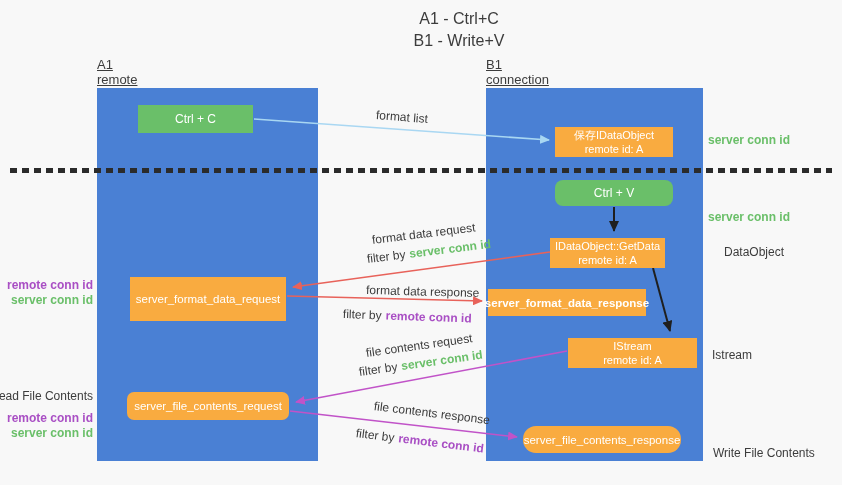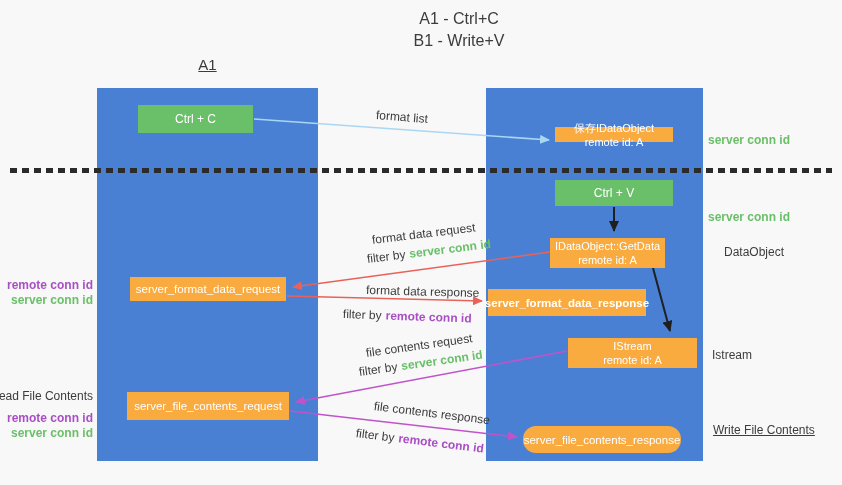--- a/index.html
+++ b/index.html
@@ -2,21 +2,21 @@
 <html style="--background: #f8f8f8; --column-blue: #4a80d4; --green: #6abf69; --orange: #f9ab40; --red-arrow: #e8625a; --magenta-arrow: #c153c8; --purple-text: #a94fc4; --light-blue-arrow: #a9d7f2; --black-arrow: #1f1f1f; --dark-text: #3c3c3c;"><head>
 <meta charset="utf-8">
 <style>
   html,body{margin:0;padding:0;}
   body{font-family:"Liberation Sans", sans-serif;}
   .canvas{position:relative;width:842px;height:485px;background:var(--background);overflow:hidden;}
 
   .title{position:absolute;left:0;top:8px;width:830px;text-align:center;
          font-size:16px;line-height:22px;color:var(--dark-text);margin-left:44px;}
 
-  .col-header{position:absolute;text-align:center;font-size:15px;line-height:15px;color:var(--dark-text);text-decoration:underline;}
+  .col-header{position:absolute;font-size:13px;line-height:15px;color:var(--dark-text);text-decoration:underline;}
   .column{position:absolute;top:88px;height:373px;background:var(--column-blue);}
 
   .dotted-line{position:absolute;left:10px;top:168px;width:822px;height:5px;
       background:repeating-linear-gradient(90deg,#2b2b2b 0 7px,transparent 7px 12px);z-index:4;}
 
   svg.arrows{position:absolute;left:0;top:0;z-index:3;pointer-events:none;}
   .ln-blue{stroke:var(--light-blue-arrow);stroke-width:1.6;}
   .ln-black{stroke:var(--black-arrow);stroke-width:2;}
   .ln-red{stroke:var(--red-arrow);stroke-width:1.6;}
   .ln-magenta{stroke:var(--magenta-arrow);stroke-width:1.6;}
@@ -47,22 +47,25 @@
 
 <div class="canvas">
 
   <div class="title">
     <div>A1 - Ctrl+C</div>
     <div>B1 - Write+V</div>
   </div>
 
   <div class="col-header" style="left:97px;top:57px;width:221px;">
     <div>A1</div>
+    <div>remote</div>
   </div>
   <div class="col-header" style="left:486px;top:57px;width:217px;">
+    <div>B1</div>
+    <div>connection</div>
   </div>
 
   <div class="column" style="left:97px;width:221px;"></div>
   <div class="column" style="left:486px;width:217px;"></div>
 
   <div class="dotted-line"></div>
 
   <svg class="arrows" width="842" height="485" viewBox="0 0 842 485">
     <defs>
       <marker id="mBlue" markerUnits="userSpaceOnUse" markerWidth="10" markerHeight="9" refX="9" refY="4.5" orient="auto">
@@ -82,42 +85,42 @@
     <line class="ln-black" x1="614" y1="207" x2="614" y2="231" marker-end="url(#mBlack)"></line>
     <line class="ln-black" x1="653" y1="268" x2="670" y2="331" marker-end="url(#mBlack)"></line>
     <line class="ln-red" x1="550" y1="252" x2="293" y2="287" marker-end="url(#mRed)"></line>
     <line class="ln-red" x1="287" y1="296" x2="482" y2="301" marker-end="url(#mRed)"></line>
     <line class="ln-magenta" x1="567" y1="351" x2="296" y2="402" marker-end="url(#mMagenta)"></line>
     <line class="ln-magenta" x1="290" y1="411" x2="517" y2="437" marker-end="url(#mMagenta)"></line>
   </svg>
 
   <div class="node green single" style="left:138px;top:105px;width:115px;height:28px;">Ctrl + C</div>
 
-  <div class="node orange" style="left:555px;top:127px;width:118px;height:15px;">
+  <div class="node orange" style="left:555px;top:127px;width:118px;height:30px;">
     <div class="l1">保存IDataObject</div>
     <div class="l2">remote id: A</div>
   </div>
 
-  <div class="node green single" style="left:555px;top:180px;width:118px;height:26px;">Ctrl + V</div>
+  <div class="node green single" style="left:555px;top:180px;width:118px;height:26px;border-radius:8px;">Ctrl + V</div>
 
   <div class="node orange" style="left:550px;top:238px;width:115px;height:30px;">
     <div class="l1">IDataObject::GetData</div>
     <div class="l2">remote id: A</div>
   </div>
 
-  <div class="node orange single" style="left:130px;top:277px;width:156px;height:24px;font-size:11.5px;">server_format_data_request</div>
+  <div class="node orange single" style="left:130px;top:277px;width:156px;height:44px;font-size:11.5px;">server_format_data_request</div>
 
   <div class="node orange single" style="left:488px;top:289px;width:158px;height:27px;font-size:11.5px;font-weight:bold;">server_format_data_response</div>
 
   <div class="node orange" style="left:568px;top:338px;width:129px;height:30px;">
     <div class="l1">IStream</div>
     <div class="l2">remote id: A</div>
   </div>
 
-  <div class="node orange single" style="left:127px;top:392px;width:162px;height:28px;font-size:11.5px;">server_file_contents_request</div>
+  <div class="node orange single" style="left:127px;top:392px;width:162px;height:28px;font-size:11.5px;border-radius:7px;">server_file_contents_request</div>
 
   <div class="node orange single" style="left:523px;top:426px;width:158px;height:27px;font-size:11.5px;border-radius:13px;">server_file_contents_response</div>
 
   <div class="alabel" style="left:376px;top:108px;transform:rotate(4.5deg);">format list</div>
 
   <div class="alabel" style="left:372px;top:233px;transform:rotate(-7deg);">format data request</div>
   <div class="alabel" style="left:367px;top:252px;transform:rotate(-7deg);">
     <span class="pfx">filter by</span><span class="green-id">server conn id</span>
   </div>
 
@@ -133,21 +136,21 @@
 
   <div class="alabel" style="left:374px;top:399px;transform:rotate(7deg);">file contents response</div>
   <div class="alabel" style="left:356px;top:426px;transform:rotate(7deg);">
     <span class="pfx">filter by</span><span class="purple-id">remote conn id</span>
   </div>
 
   <div class="side-label green" style="left:708px;top:133px;">server conn id</div>
   <div class="side-label green" style="left:708px;top:210px;">server conn id</div>
   <div class="side-label" style="left:712px;top:245px;margin-left:12px;">DataObject</div>
   <div class="side-label" style="left:712px;top:348px;">Istream</div>
-  <div class="side-label" style="left:713px;top:423px;text-decoration:underline;">Write File Contents</div>
+  <div class="side-label" style="left:713px;top:446px;">Write File Contents</div>
 
   <div class="left-block" style="right:749px;top:278px;">
     <div class="side-label purple" style="position:static;">remote conn id</div>
     <div class="side-label green" style="position:static;">server conn id</div>
   </div>
   <div class="side-label" style="right:749px;top:389px;">Read File Contents</div>
   <div class="left-block" style="right:749px;top:411px;">
     <div class="side-label purple" style="position:static;">remote conn id</div>
     <div class="side-label green" style="position:static;">server conn id</div>
   </div>

